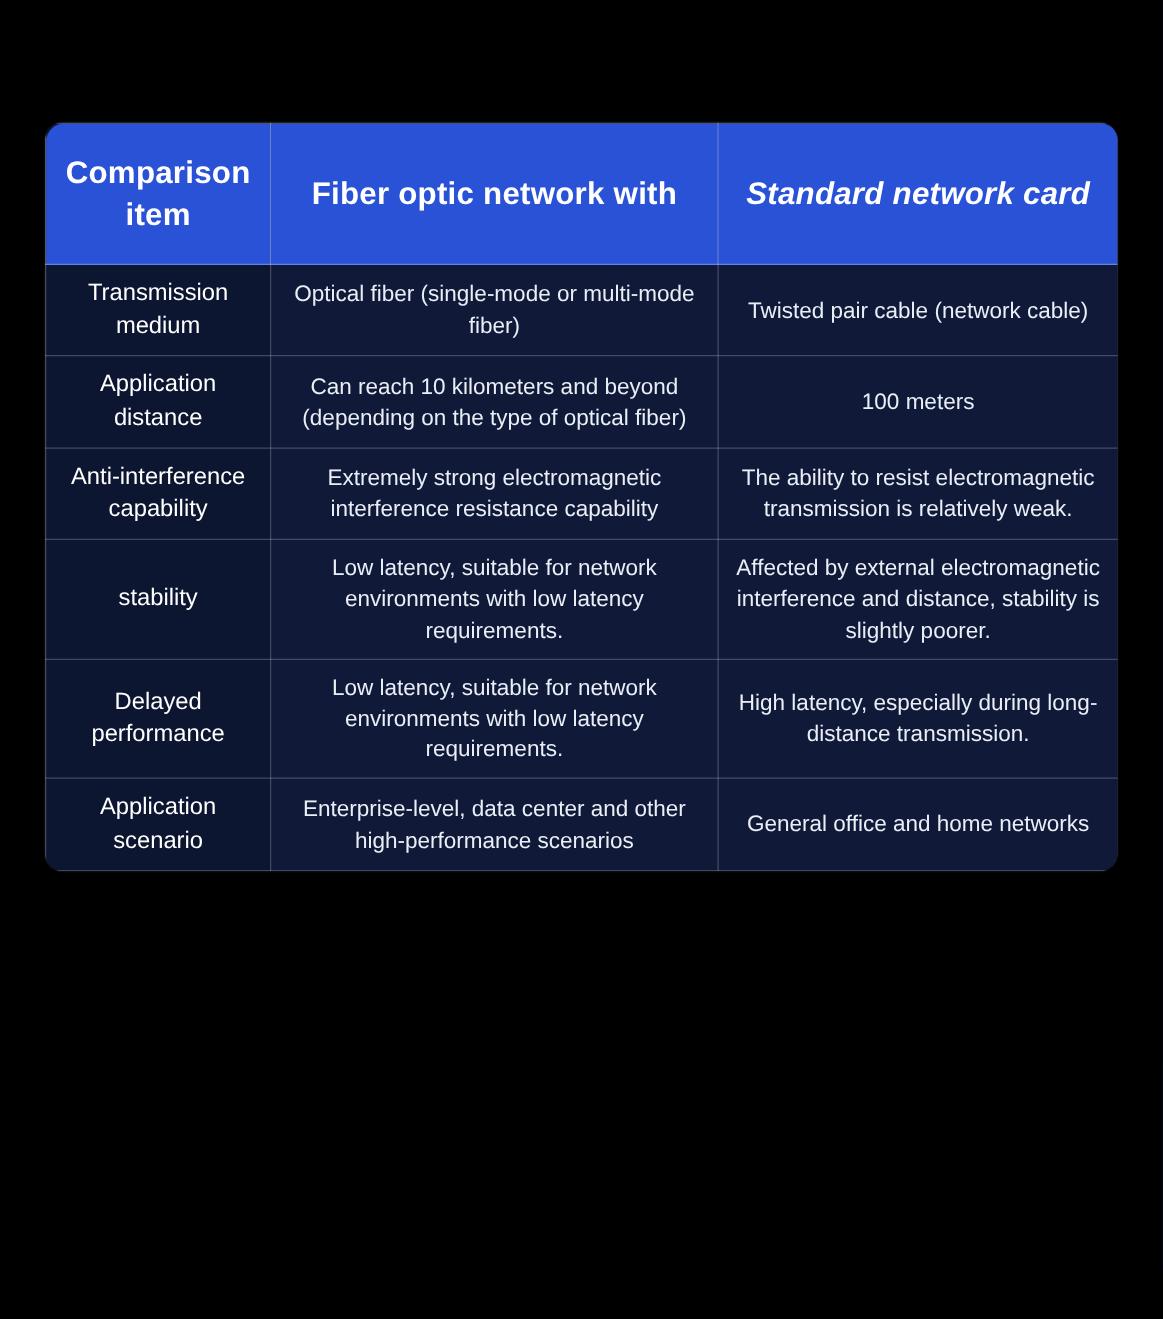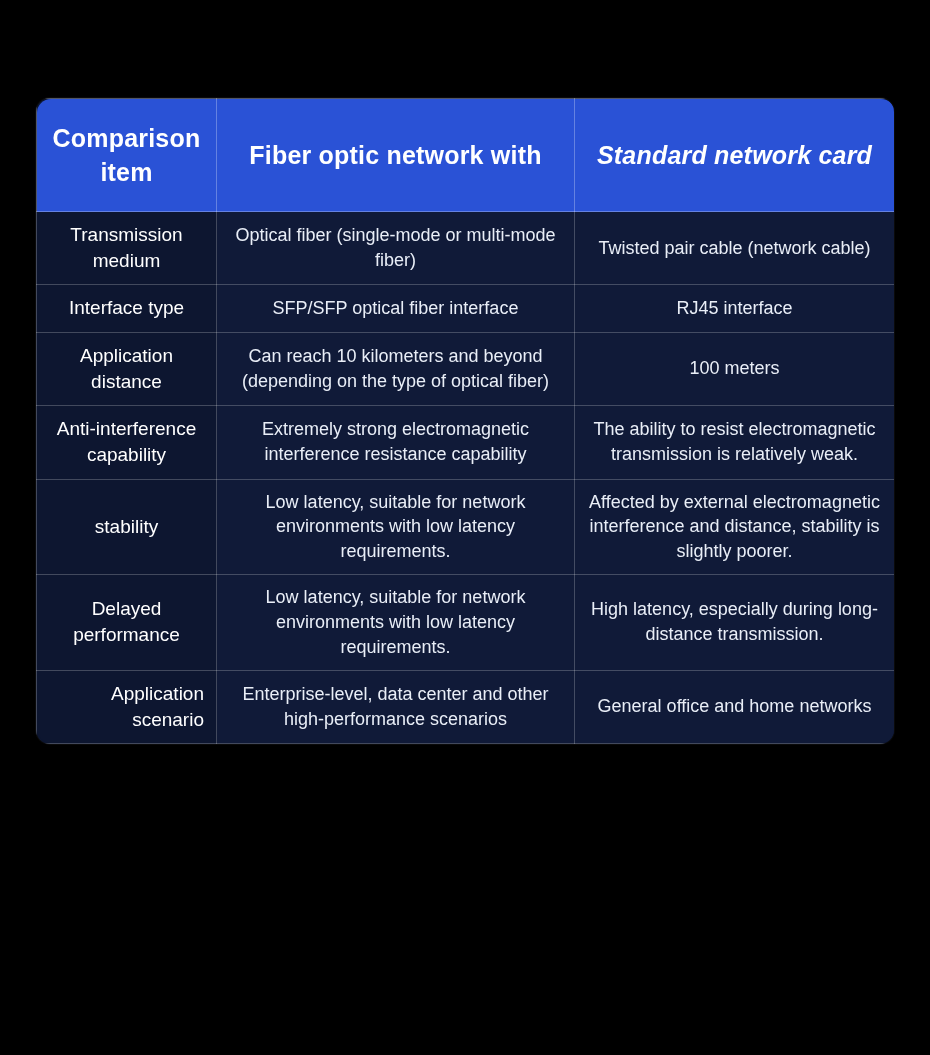--- a/index.html
+++ b/index.html
@@ -64,21 +64,21 @@
     font-size: 19px;
     color: #ffffff;
   }
   col.c1 { width: 180px; }
   col.c2 { width: 358px; }
   col.c3 { width: 320px; }
 
   
   table.cmp thead th:first-child { border-top-left-radius: 14px; }
   table.cmp thead th:last-child  { border-top-right-radius: 14px; font-style: italic; }
-  table.cmp tbody tr:last-child td:first-child { border-bottom-left-radius: 14px; text-align: right; }
+  table.cmp tbody tr:last-child td:first-child { border-bottom-left-radius: 14px; }
   table.cmp tbody tr:last-child td:last-child  { border-bottom-right-radius: 14px; }
 </style>
 </head>
 <body>
 
 <div class="page">
   <div class="table-wrap">
     <table class="cmp">
       <colgroup>
         <col class="c1">
@@ -90,25 +90,20 @@
           <th class="col-item">Comparison item</th>
           <th>Fiber optic network with</th>
           <th>Standard network card</th>
         </tr>
       </thead>
       <tbody>
         <tr>
           <td class="label">Transmission medium</td>
           <td>Optical fiber (single-mode or multi-mode fiber)</td>
           <td>Twisted pair cable (network cable)</td>
-        </tr>
-        <tr>
-          <td class="label">Interface type</td>
-          <td>SFP/SFP optical fiber interface</td>
-          <td>RJ45 interface</td>
         </tr>
         <tr>
           <td class="label">Application distance</td>
           <td>Can reach 10 kilometers and beyond (depending on the type of optical fiber)</td>
           <td>100 meters</td>
         </tr>
         <tr>
           <td class="label">Anti-interference capability</td>
           <td>Extremely strong electromagnetic interference resistance capability</td>
           <td>The ability to resist electromagnetic transmission is relatively weak.</td>

